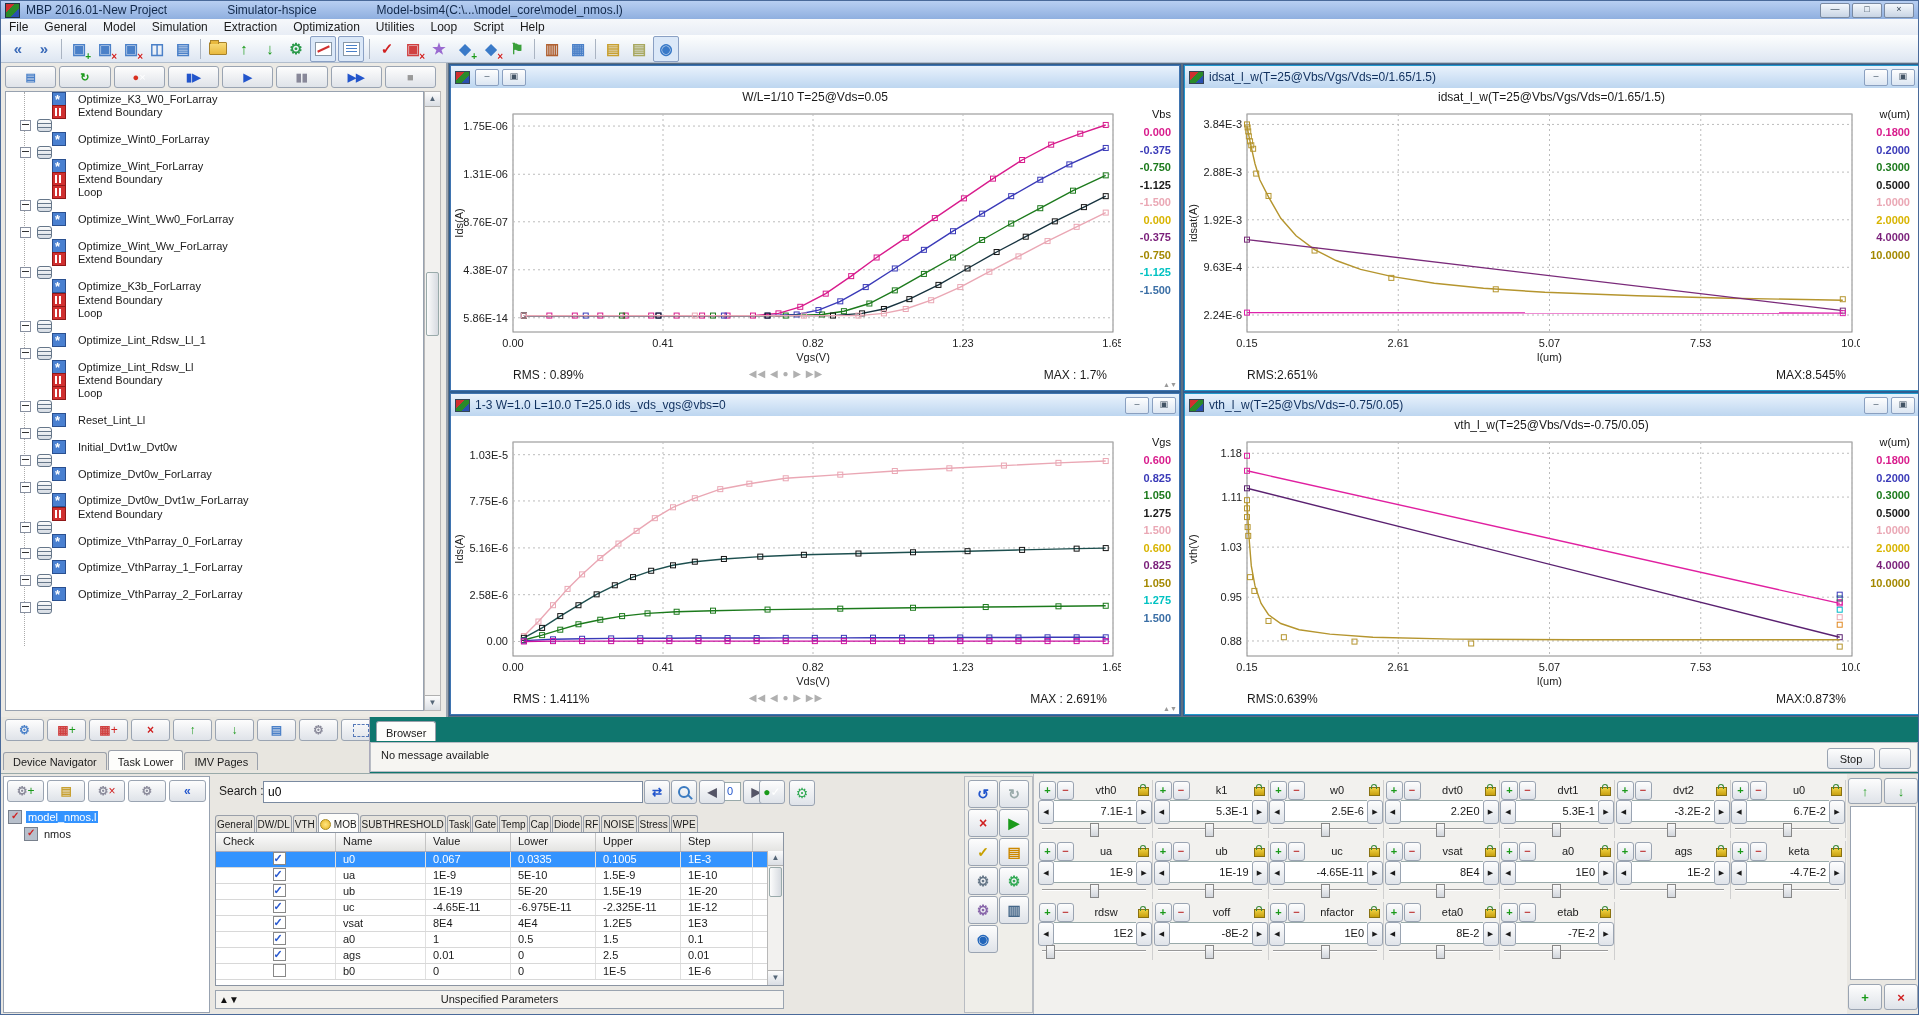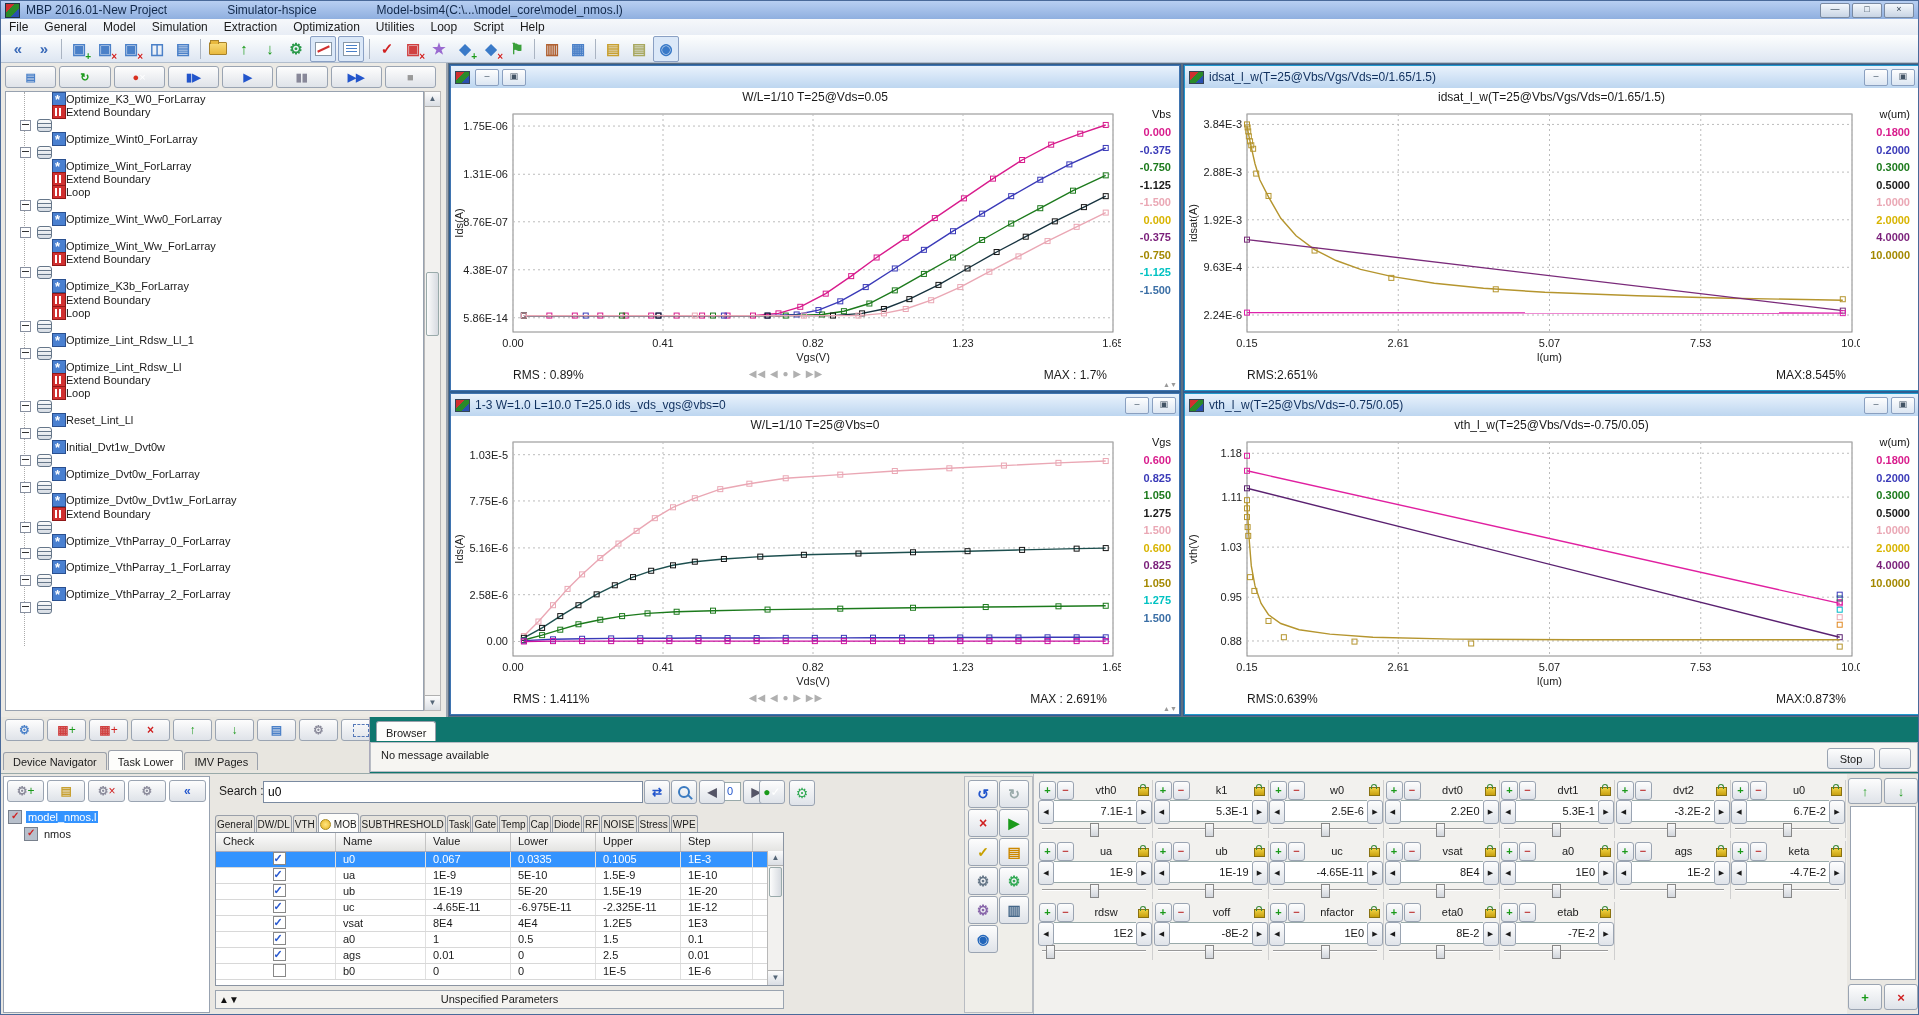--- a/index.html
+++ b/index.html
@@ -27,21 +27,21 @@
   .ic-mag{width:8px;height:8px;border:2px solid #3a7ac0;border-radius:50%;position:relative;}
   .ic-mag::after{content:"";position:absolute;width:6px;height:2px;background:#3a7ac0;transform:rotate(45deg);right:-5px;bottom:-2px;}
   
   #left-panel{position:absolute;left:0;top:62px;width:447px;height:654px;background:#eceae5;border-right:2px solid #9aa4b0;box-sizing:border-box;}
   #tree-toolbar{position:absolute;left:4px;top:3px;right:10px;height:22px;display:flex;gap:3px;}
   .raised{border:1px solid #9aa4b2;border-radius:3px;background:linear-gradient(#fdfdfd,#dfe3e9);display:flex;align-items:center;justify-content:center;position:relative;}
   .tree-btn{flex:1;height:20px;font-size:11px;}
   #task-tree{position:absolute;left:4px;top:28px;right:22px;bottom:6px;background:#fff;border:1px solid #98a2b0;overflow:hidden;}
   #task-tree::before{content:"";position:absolute;left:18px;top:0;bottom:64px;border-left:1px dotted #aaa;}
   .trow{height:13.4px;display:flex;align-items:center;white-space:nowrap;font-size:11px;position:relative;}
-  .trow .lbl{margin-left:0;}
+  .trow .lbl{margin-left:12px;}
   .exp{width:9px;height:9px;border:1px solid #8890a0;background:#fff;margin-left:14px;position:relative;flex:none;}
   .exp::before{content:"";position:absolute;left:1px;right:1px;top:3px;border-top:1px solid #333;}
   .ic-db{width:13px;height:11px;border:1px solid #66778a;border-radius:3px;background:linear-gradient(#fbfbfb,#d6dce4);margin-left:6px;position:relative;flex:none;}
   .ic-db::before{content:"";position:absolute;left:0;right:0;top:3px;border-top:1px solid #66778a;}
   .ic-db::after{content:"";position:absolute;left:0;right:0;top:7px;border-top:1px solid #66778a;}
   .ic-opt{width:12px;height:12px;background:#4a80d0;border:1px solid #2a5090;margin-left:46px;position:relative;flex:none;}
   .ic-opt::before{content:"*";position:absolute;left:2px;top:-1px;color:#fff;font-size:13px;font-weight:bold;}
   .ic-act{width:12px;height:12px;background:#d03030;border:1px solid #901818;margin-left:46px;position:relative;flex:none;}
   .ic-act::before{content:"";position:absolute;inset:2px;background:repeating-linear-gradient(90deg,#fff 0 2px,transparent 2px 4px);}
   #tree-vscroll{position:absolute;right:5px;top:28px;width:15px;bottom:6px;background:#f2f1ef;border:1px solid #b8b8b8;}
@@ -660,21 +660,20 @@
         </div>
       </div>
     <div class="cwin" id="win2">
         <div class="cwin-tb">
           <span class="cwin-ico"></span>
           <span class="cwin-title">1-3  W=1.0  L=10.0  T=25.0  ids_vds_vgs@vbs=0</span>
           <span class="cwin-btn">–</span>
           <span class="cwin-btn">▣</span>
         </div>
         <div class="cwin-body">
-          <div class="plot-title">W/L=1/10   T=25@Vbs=0</div>
           <div class="legend">
             <div class="legend-title">Vgs</div>
             <div class="legend-item" style="color: rgb(216, 27, 140);">0.600</div>
             <div class="legend-item" style="color: rgb(58, 58, 184);">0.825</div>
             <div class="legend-item" style="color: rgb(28, 122, 28);">1.050</div>
             <div class="legend-item" style="color: rgb(26, 26, 26);">1.275</div>
             <div class="legend-item" style="color: rgb(234, 167, 180);">1.500</div>
             <div class="legend-item" style="color: rgb(216, 180, 0);">0.600</div>
             <div class="legend-item" style="color: rgb(122, 31, 122);">0.825</div>
             <div class="legend-item" style="color: rgb(163, 136, 0);">1.050</div>

